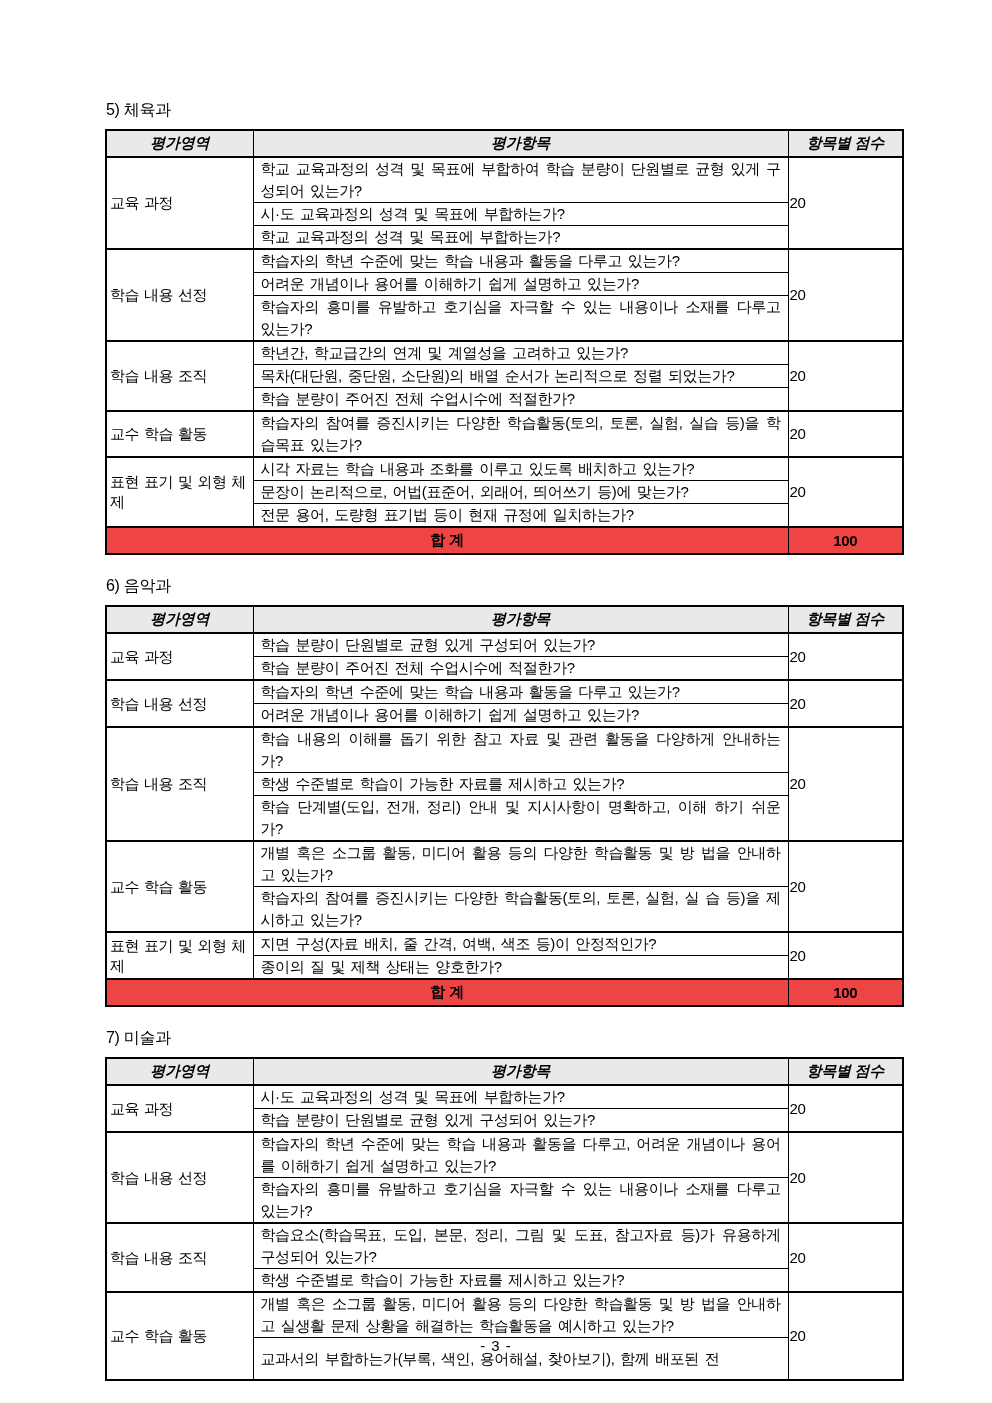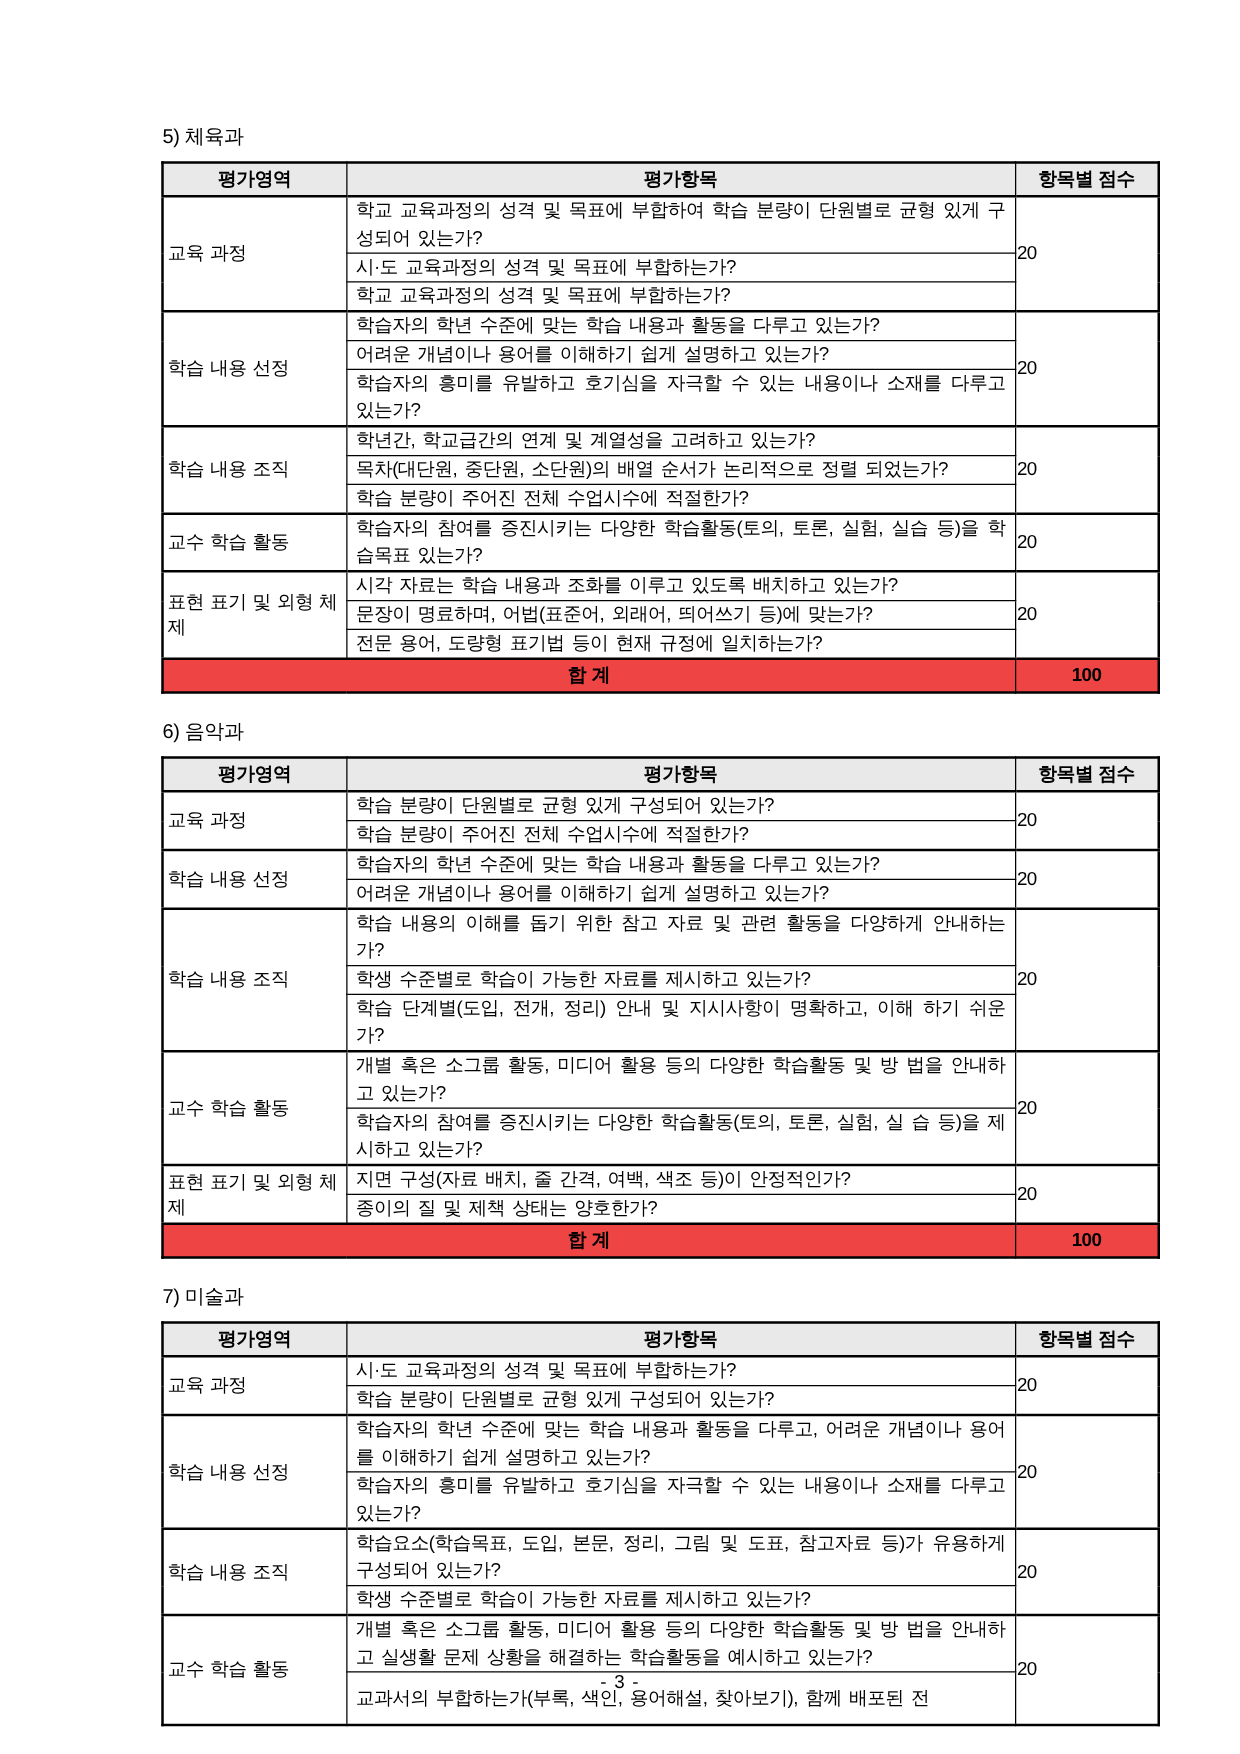--- a/index.html
+++ b/index.html
@@ -2,38 +2,39 @@
 <html lang="ko"><head>
 <meta charset="utf-8">
 <style>
   html, body { margin: 0; padding: 0; background: #ffffff; }
   body {
     width: 992px; height: 1403px; position: relative;
     font-family: "Liberation Sans", "DejaVu Sans", sans-serif;
     color: #000;
   }
   .page { position: absolute; top: 0; left: 0; width: 992px; height: 1403px; }
-  .content { padding: 100px 82px 0 105px; box-sizing: border-box; margin-left: 24px; }
+  .content { padding: 100px 82px 0 105px; box-sizing: border-box; }
   .section { margin-bottom: 21px; }
   .section-title {
     font-size: 16px; line-height: 20px; margin: 0 0 9px 1px;
     letter-spacing: -0.3px;
   }
   table.eval-table {
     border-collapse: collapse; table-layout: fixed; width: 797px;
     border: 2px solid #000;
   }
   col.col-area  { width: 147px; }
   col.col-item  { width: 535px; }
   col.col-score { width: 115px; }
   th, td { border: 1px solid #000; }
   th {
     background: #e9e9e9; font-weight: bold; font-size: 15px;
     padding: 3px 0; text-align: center; letter-spacing: -0.3px;
     border-bottom: 2px solid #000;
+    font-style: italic;
   }
   td { font-size: 15px; letter-spacing: -0.4px; }
   td.area-cell {
     text-align: left; vertical-align: middle;
     line-height: 20px; padding: 0 3px; word-spacing: 1px;
   }
   td.item-cell {
     text-align: justify; vertical-align: middle;
     line-height: 22px; padding: 0 7px; word-spacing: 2px;
   }
@@ -111,21 +112,21 @@
               <td class="area-cell" rowspan="1">교수 학습 활동</td>
               <td class="item-cell">학습자의 참여를 증진시키는 다양한 학습활동(토의, 토론, 실험, 실습 등)을 학습목표 있는가?</td>
               <td class="score-cell" rowspan="1">20</td>
             </tr>
             <tr class="group-start">
               <td class="area-cell" rowspan="3">표현 표기 및 외형 체제</td>
               <td class="item-cell">시각 자료는 학습 내용과 조화를 이루고 있도록 배치하고 있는가?</td>
               <td class="score-cell" rowspan="3">20</td>
             </tr>
             <tr>
-              <td class="item-cell">문장이 명료하며, 어법(표준어, 외래어, 띄어쓰기 등)에 맞는가?</td>
+              <td class="item-cell">문장이 논리적으로, 어법(표준어, 외래어, 띄어쓰기 등)에 맞는가?</td>
             </tr>
             <tr>
               <td class="item-cell">전문 용어, 도량형 표기법 등이 현재 규정에 일치하는가?</td>
             </tr>
             <tr class="total-row">
               <td class="total-label" colspan="2">합 계</td>
               <td class="total-score">100</td>
             </tr>
           </tbody>
         </table>

